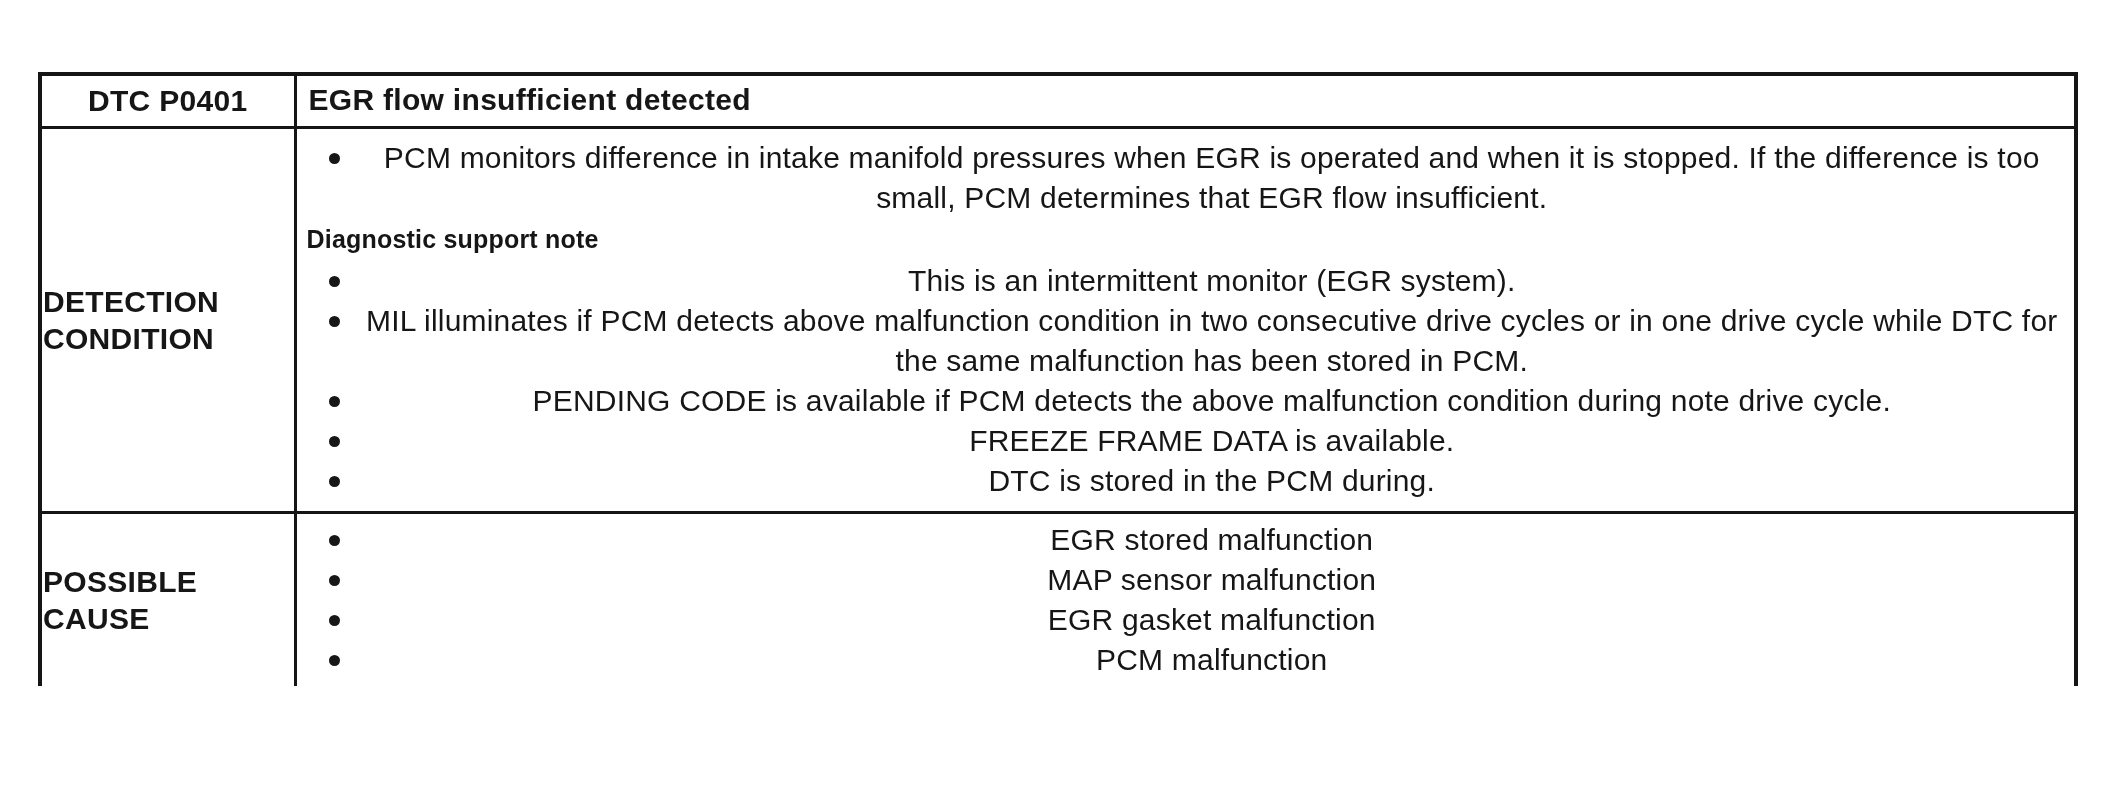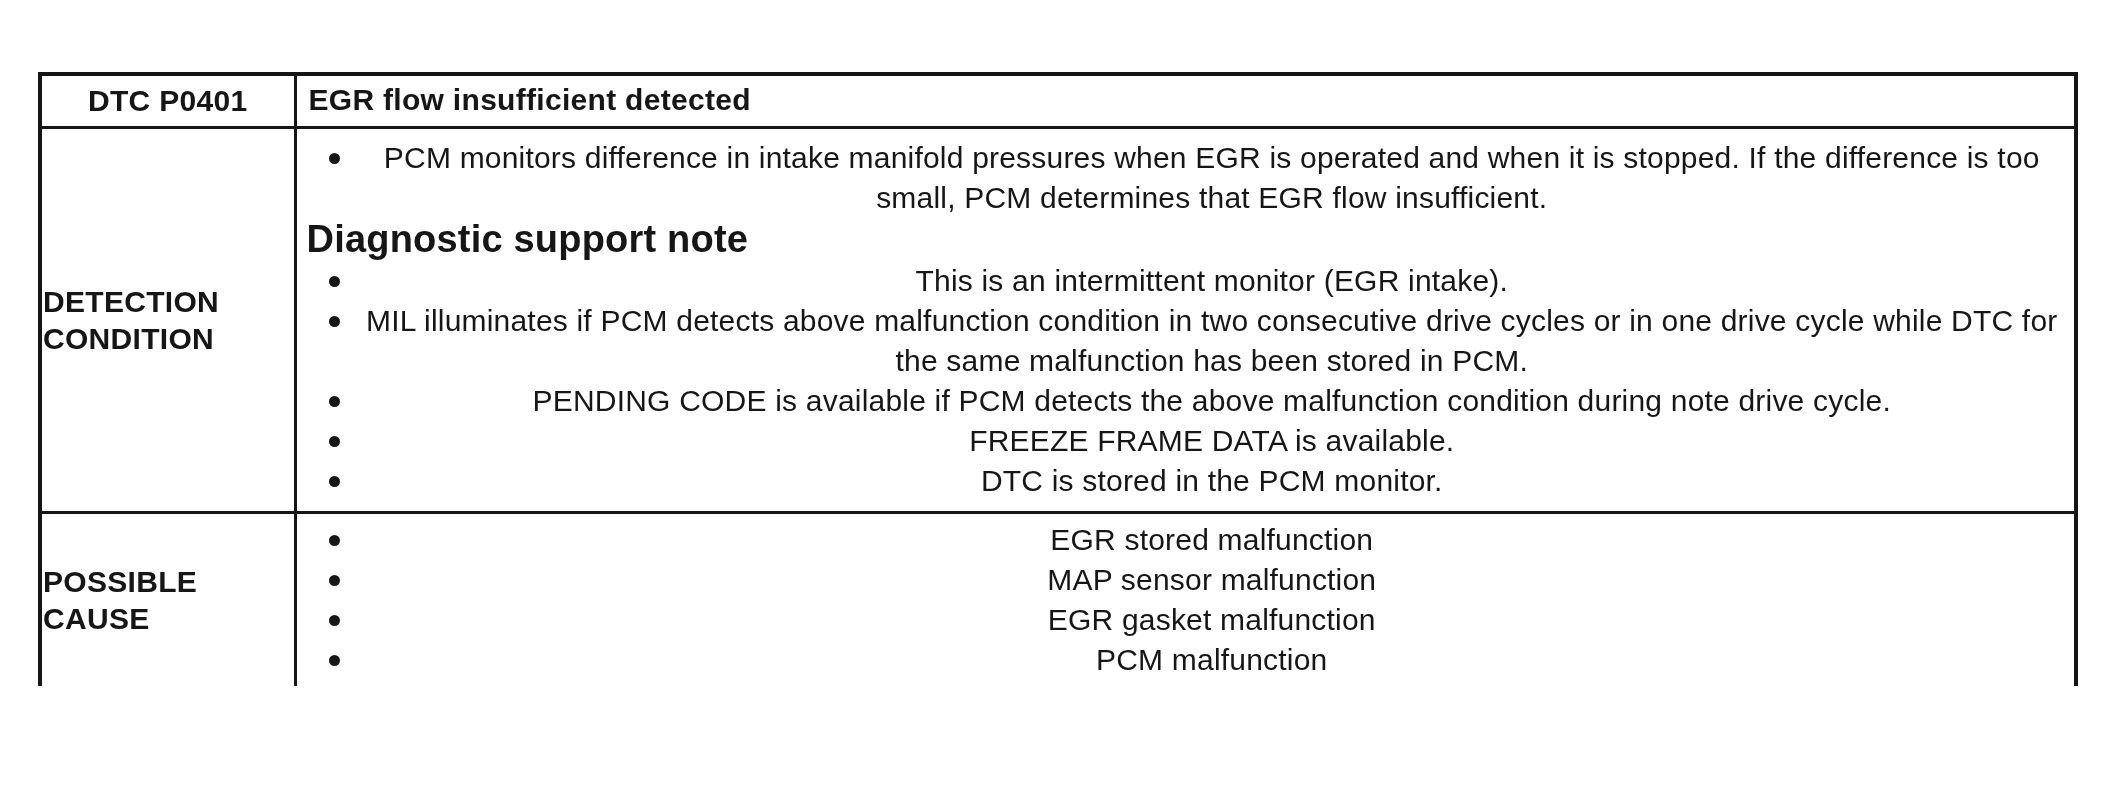--- a/index.html
+++ b/index.html
@@ -85,21 +85,21 @@
     position: absolute;
     left: 22px;
     top: 15px;
     width: 11px;
     height: 11px;
     border-radius: 50%;
     background: #161616;
   }
   .note-heading {
     font-weight: bold;
-    font-size: 38px;
+    font-size: 25px;
     line-height: 43px;
     letter-spacing: 0.2px;
     margin: 0;
   }
   .figure-code {
     position: absolute;
     left: 37px;
     top: 701px;
     font-size: 26px;
     letter-spacing: 0.6px;
@@ -130,25 +130,25 @@
     <tr class="detection-row">
       <td class="label-cell">
         <span class="label-text">DETECTION CONDITION</span>
       </td>
       <td class="content-cell">
         <ul class="bullets">
           <li>PCM monitors difference in intake manifold pressures when EGR is operated and when it is stopped. If the difference is too small, PCM determines that EGR flow insufficient.</li>
         </ul>
         <p class="note-heading">Diagnostic support note</p>
         <ul class="bullets">
-          <li>This is an intermittent monitor (EGR intake).</li>
+          <li>This is an intermittent monitor (EGR system).</li>
           <li>MIL illuminates if PCM detects above malfunction condition in two consecutive drive cycles or in one drive cycle while DTC for the same malfunction has been stored in PCM.</li>
           <li>PENDING CODE is available if PCM detects the above malfunction condition during note drive cycle.</li>
           <li>FREEZE FRAME DATA is available.</li>
-          <li>DTC is stored in the PCM monitor.</li>
+          <li>DTC is stored in the PCM during.</li>
         </ul>
       </td>
     </tr>
 
     <tr class="cause-row">
       <td class="label-cell">
         <span class="label-text">POSSIBLE CAUSE</span>
       </td>
       <td class="content-cell">
         <ul class="bullets">

